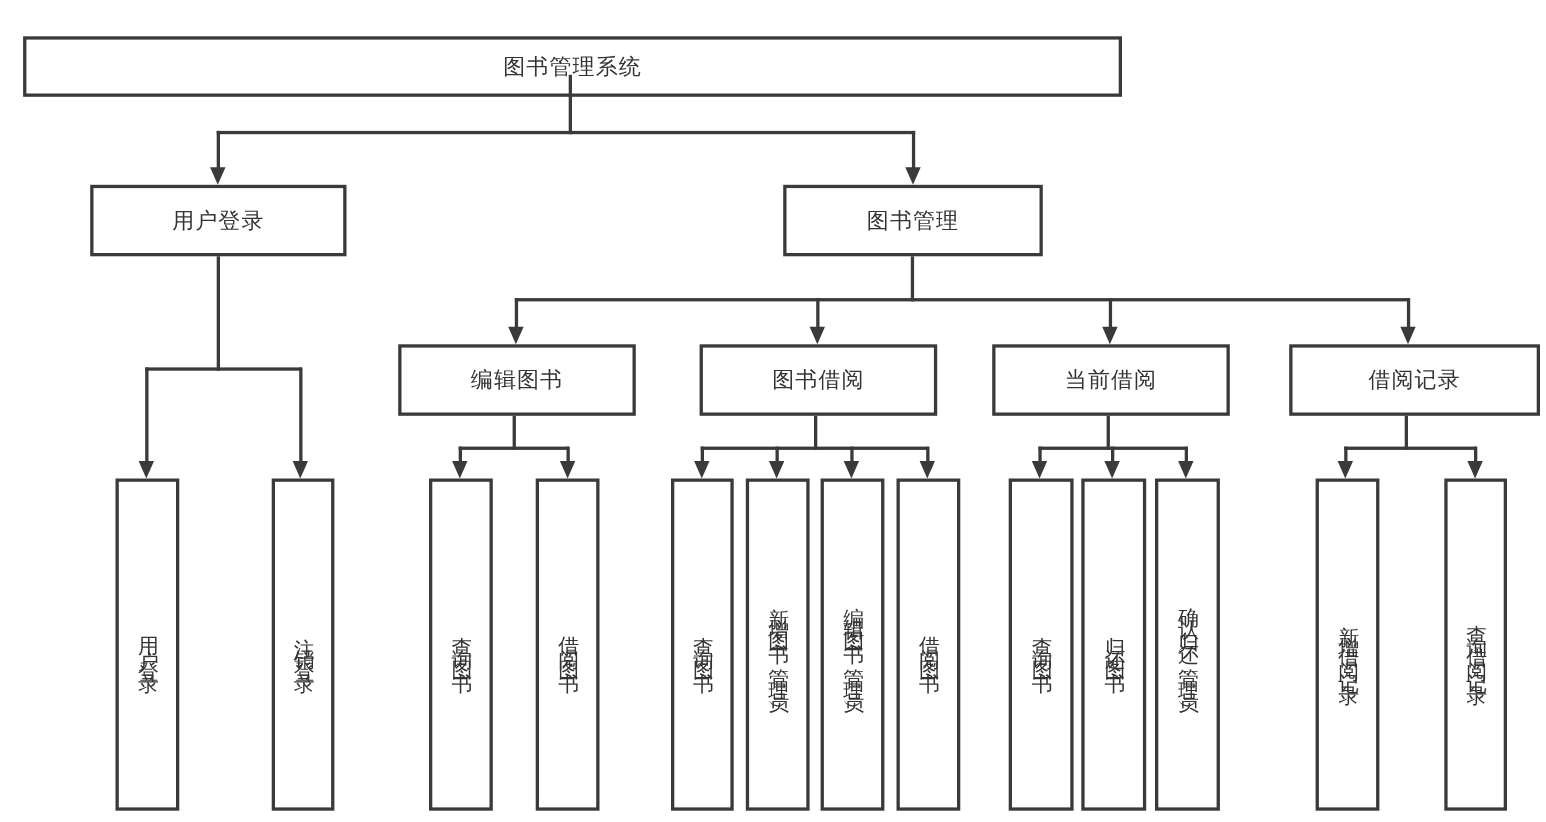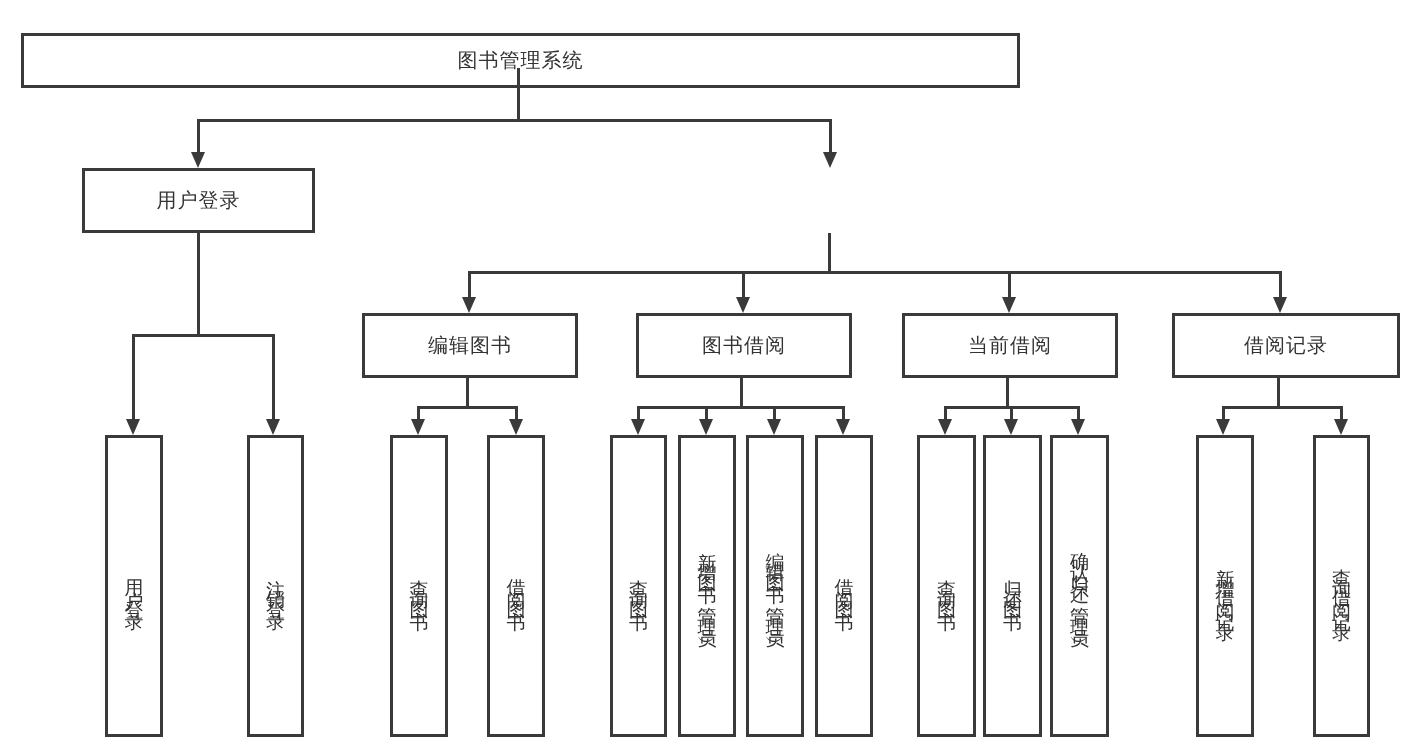--- a/index.html
+++ b/index.html
@@ -92,20 +92,23 @@
   </div>
 
   <div class="vline" style="left:517px; top:68px; height:54px;"></div>
   <div class="hline" style="left:197px; top:119px; width:635px;"></div>
   <div class="varrow" style="left:191px; top:119px; height:49px;"></div>
   <div class="varrow" style="left:823px; top:119px; height:49px;"></div>
 
   <div class="node" style="left:82px; top:168px; width:233px; height:65px;">
     <span>用户登录</span>
   </div>
+  <div class="node" style="left:712px; top:168px; width:236px; height:65px;">
+    <span>图书管理</span>
+  </div>
 
   <div class="vline" style="left:197px; top:233px; height:104px;"></div>
   <div class="hline" style="left:132px; top:334px; width:142px;"></div>
   <div class="varrow" style="left:126px; top:334px; height:101px;"></div>
   <div class="varrow" style="left:266px; top:334px; height:101px;"></div>
 
   <div class="vline" style="left:828px; top:233px; height:41px;"></div>
   <div class="hline" style="left:468px; top:271px; width:813px;"></div>
   <div class="varrow" style="left:462px; top:271px; height:42px;"></div>
   <div class="varrow" style="left:736px; top:271px; height:42px;"></div>

